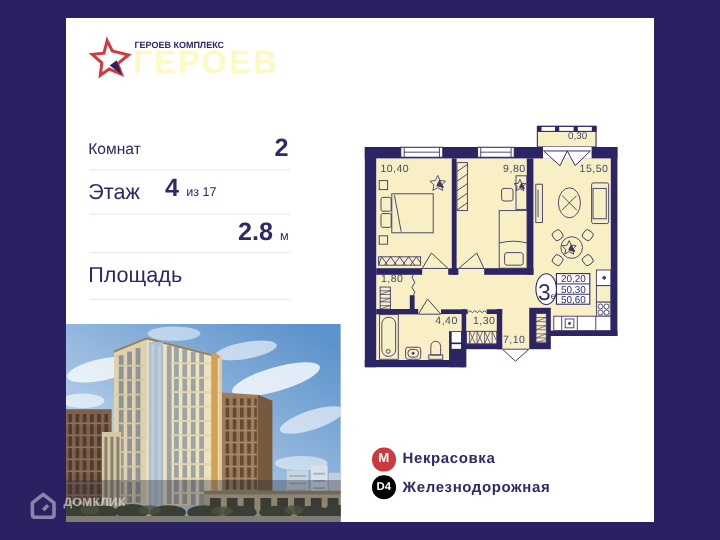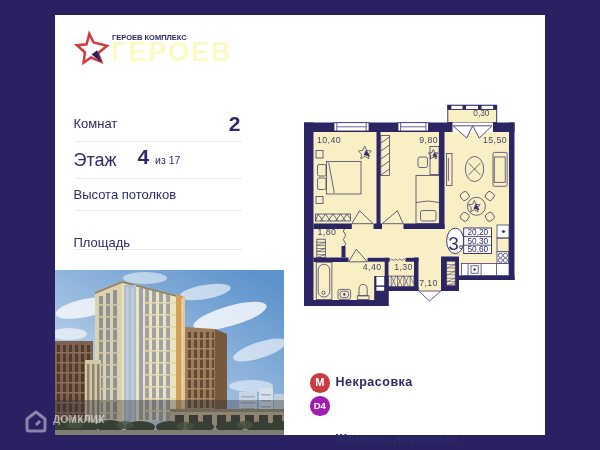--- a/index.html
+++ b/index.html
@@ -31,24 +31,24 @@
   <div class="abs" style="left:74.5px;top:248.8px;width:167px;height:1px;background:#e9e9f0;"></div>
 
   <div class="abs" style="left:73.5px;top:116.5px;font-size:13px;line-height:1;">Комнат</div>
 
   <div class="abs" style="left:74.5px;top:112.8px;width:166px;font-size:21px;font-weight:bold;line-height:1;text-align:right;">2</div>
 
   <div class="abs" style="left:73.5px;top:150.8px;font-size:18px;line-height:1;">Этаж</div>
 
   <div class="abs" style="left:76px;top:145.6px;width:166px;font-size:21px;font-weight:bold;line-height:1;text-align:center;">4 <span style="font-size:10.5px;font-weight:normal;">из 17</span></div>
 
-  <div class="abs" style="left:73.5px;top:187.9px;font-size:13px;line-height:1;">Высота потолков</div>
-
-
-  <div class="abs" style="left:73.5px;top:236px;font-size:13px;line-height:1;">Площадь</div>
+
+  <div class="abs" style="left:74.5px;top:182.7px;width:166px;font-size:21px;font-weight:bold;line-height:1;text-align:right;">2.8 <span style="font-size:10.5px;font-weight:normal;">м</span></div>
+
+  <div class="abs" style="left:73.5px;top:220px;font-size:18px;line-height:1;">Площадь</div>
 
 </div>
 
 <svg class="abs" style="left:55px;top:270px;" width="229" height="165" viewBox="0 0 229 165">
   <defs>
     <linearGradient id="sky" x1="0" y1="1" x2="0.85" y2="0">
       <stop offset="0" stop-color="#e3ecf4"></stop>
       <stop offset="0.45" stop-color="#a2c1e2"></stop>
       <stop offset="1" stop-color="#5d93cc"></stop>
     </linearGradient>
@@ -426,21 +426,21 @@
   <path d="M463.7 236.6 H491.5 M463.7 245.2 H491.5" stroke="#2b2564" stroke-width="0.8"></path>
   <text x="477.8" y="235.2" font-size="8.3" fill="#2e2a68" font-family="Liberation Sans" text-anchor="middle">20,20</text>
   <text x="477.8" y="243.8" font-size="8.3" fill="#2e2a68" font-family="Liberation Sans" text-anchor="middle">50,30</text>
   <text x="477.8" y="252.3" font-size="8.3" fill="#2e2a68" font-family="Liberation Sans" text-anchor="middle">50,60</text>
 </g>
 </svg>
 
 <div class="abs" style="left:310px;top:373px;width:19.5px;height:19.5px;border-radius:50%;background:#cb3a3e;color:#fff;font-size:11px;font-weight:bold;text-align:center;line-height:19.5px;">М</div>
 <div class="abs" style="left:335.5px;top:375.8px;font-size:12.5px;font-weight:bold;letter-spacing:0.5px;color:#2e2a68;line-height:1;">Некрасовка</div>
 
-<div class="abs" style="left:310px;top:396px;width:19.5px;height:19.5px;border-radius:50%;background:#a21caf;color:#fff;font-size:9.5px;font-weight:bold;text-align:center;line-height:19.5px;">D4</div>
-<div class="abs" style="left:335.5px;top:400.1px;font-size:12.5px;font-weight:bold;letter-spacing:0.5px;color:#2e2a68;line-height:1;margin-top:33px;">Железнодорожная</div>
+<div class="abs" style="left:310px;top:396px;width:19.5px;height:19.5px;border-radius:50%;background:#000000;color:#fff;font-size:9.5px;font-weight:bold;text-align:center;line-height:19.5px;">D4</div>
+<div class="abs" style="left:335.5px;top:400.1px;font-size:12.5px;font-weight:bold;letter-spacing:0.5px;color:#2e2a68;line-height:1;">Железнодорожная</div>
 
 <svg class="abs" style="left:24px;top:409px;" width="24" height="24" viewBox="0 0 24 24">
   <path d="M 3 10 L 12 3 L 21 10 L 21 20 Q 21 22 19 22 L 5 22 Q 3 22 3 20 Z" fill="none" stroke="#ffffff" stroke-width="3" stroke-linejoin="round" opacity="0.45"></path>
   <path d="M 12 16 L 16 12" stroke="#ffffff" stroke-width="3" opacity="0.45"></path>
 </svg>
 
 <div class="abs" style="left:53px;top:415.4px;font-size:10px;font-weight:bold;letter-spacing:0.3px;color:rgba(255,255,255,0.55);line-height:1;">ДОМКЛИК</div>
 
 </body></html>

